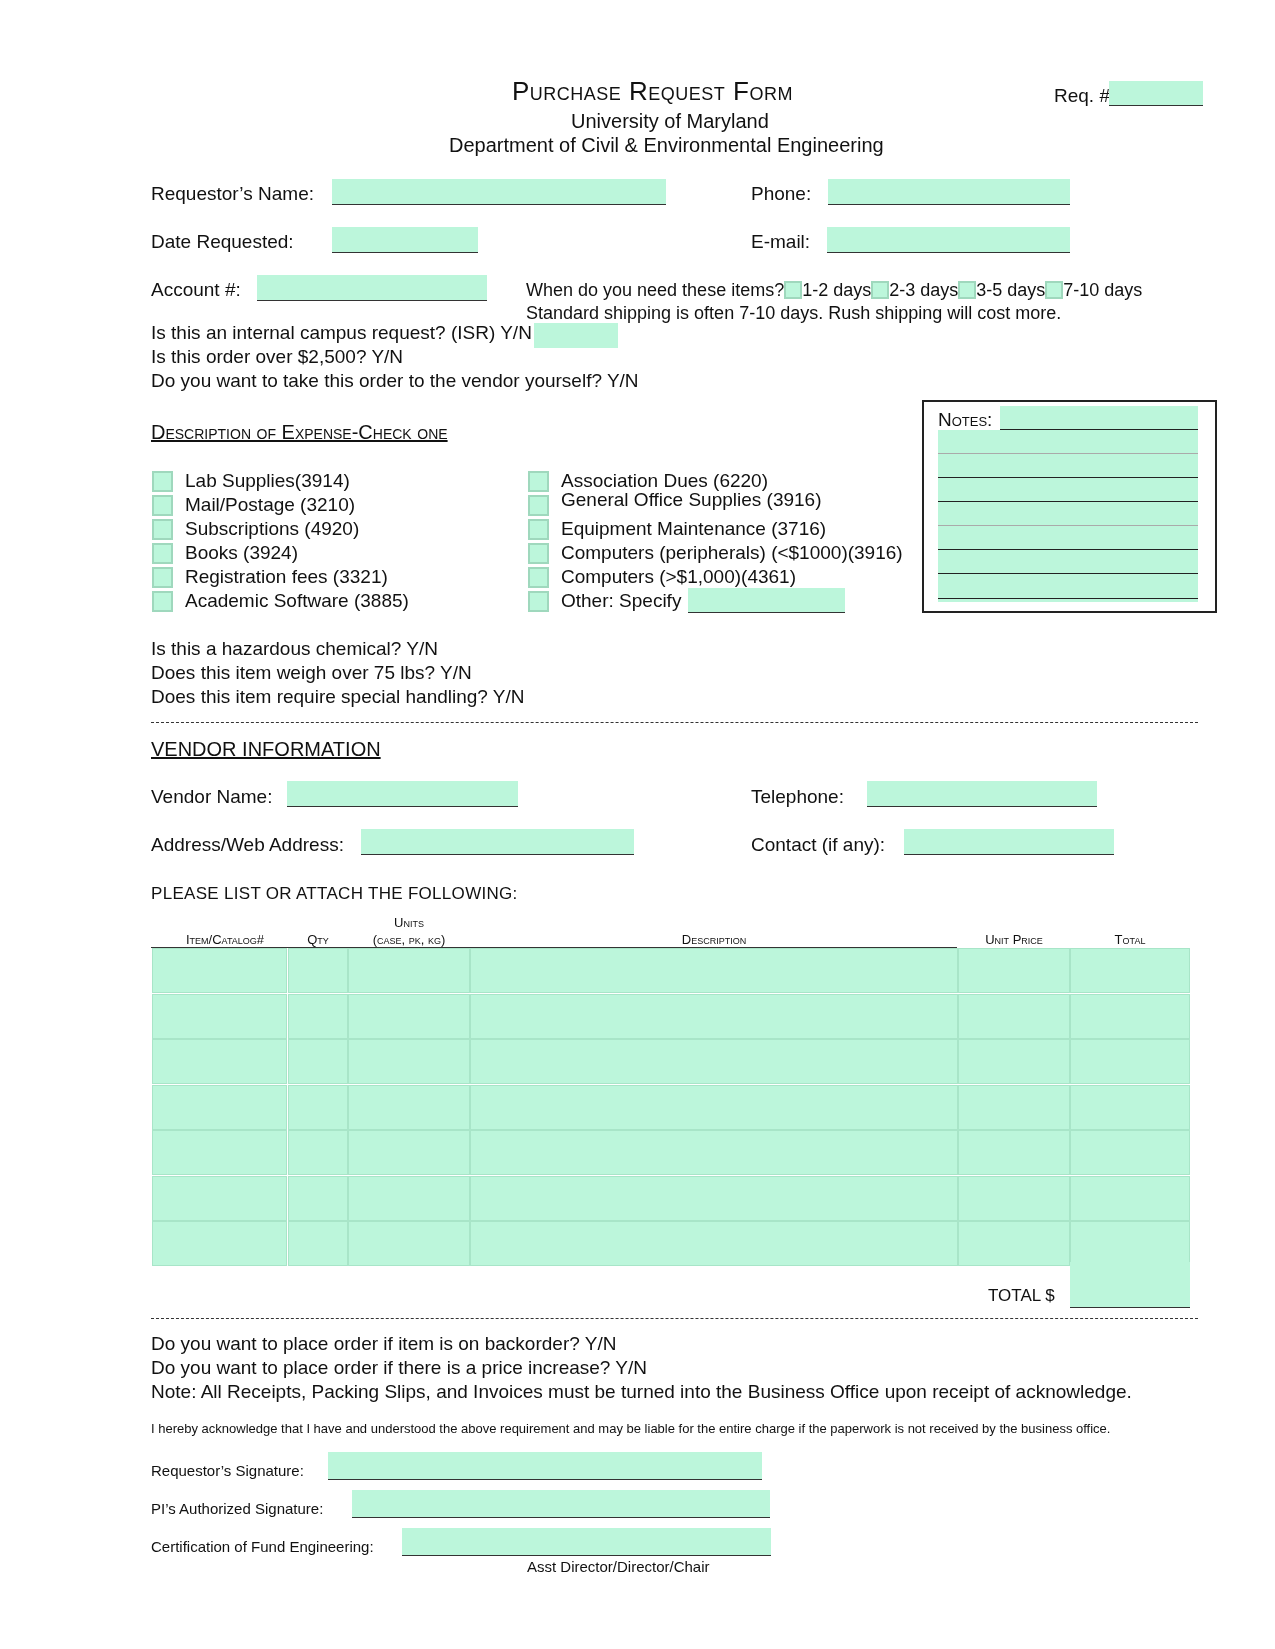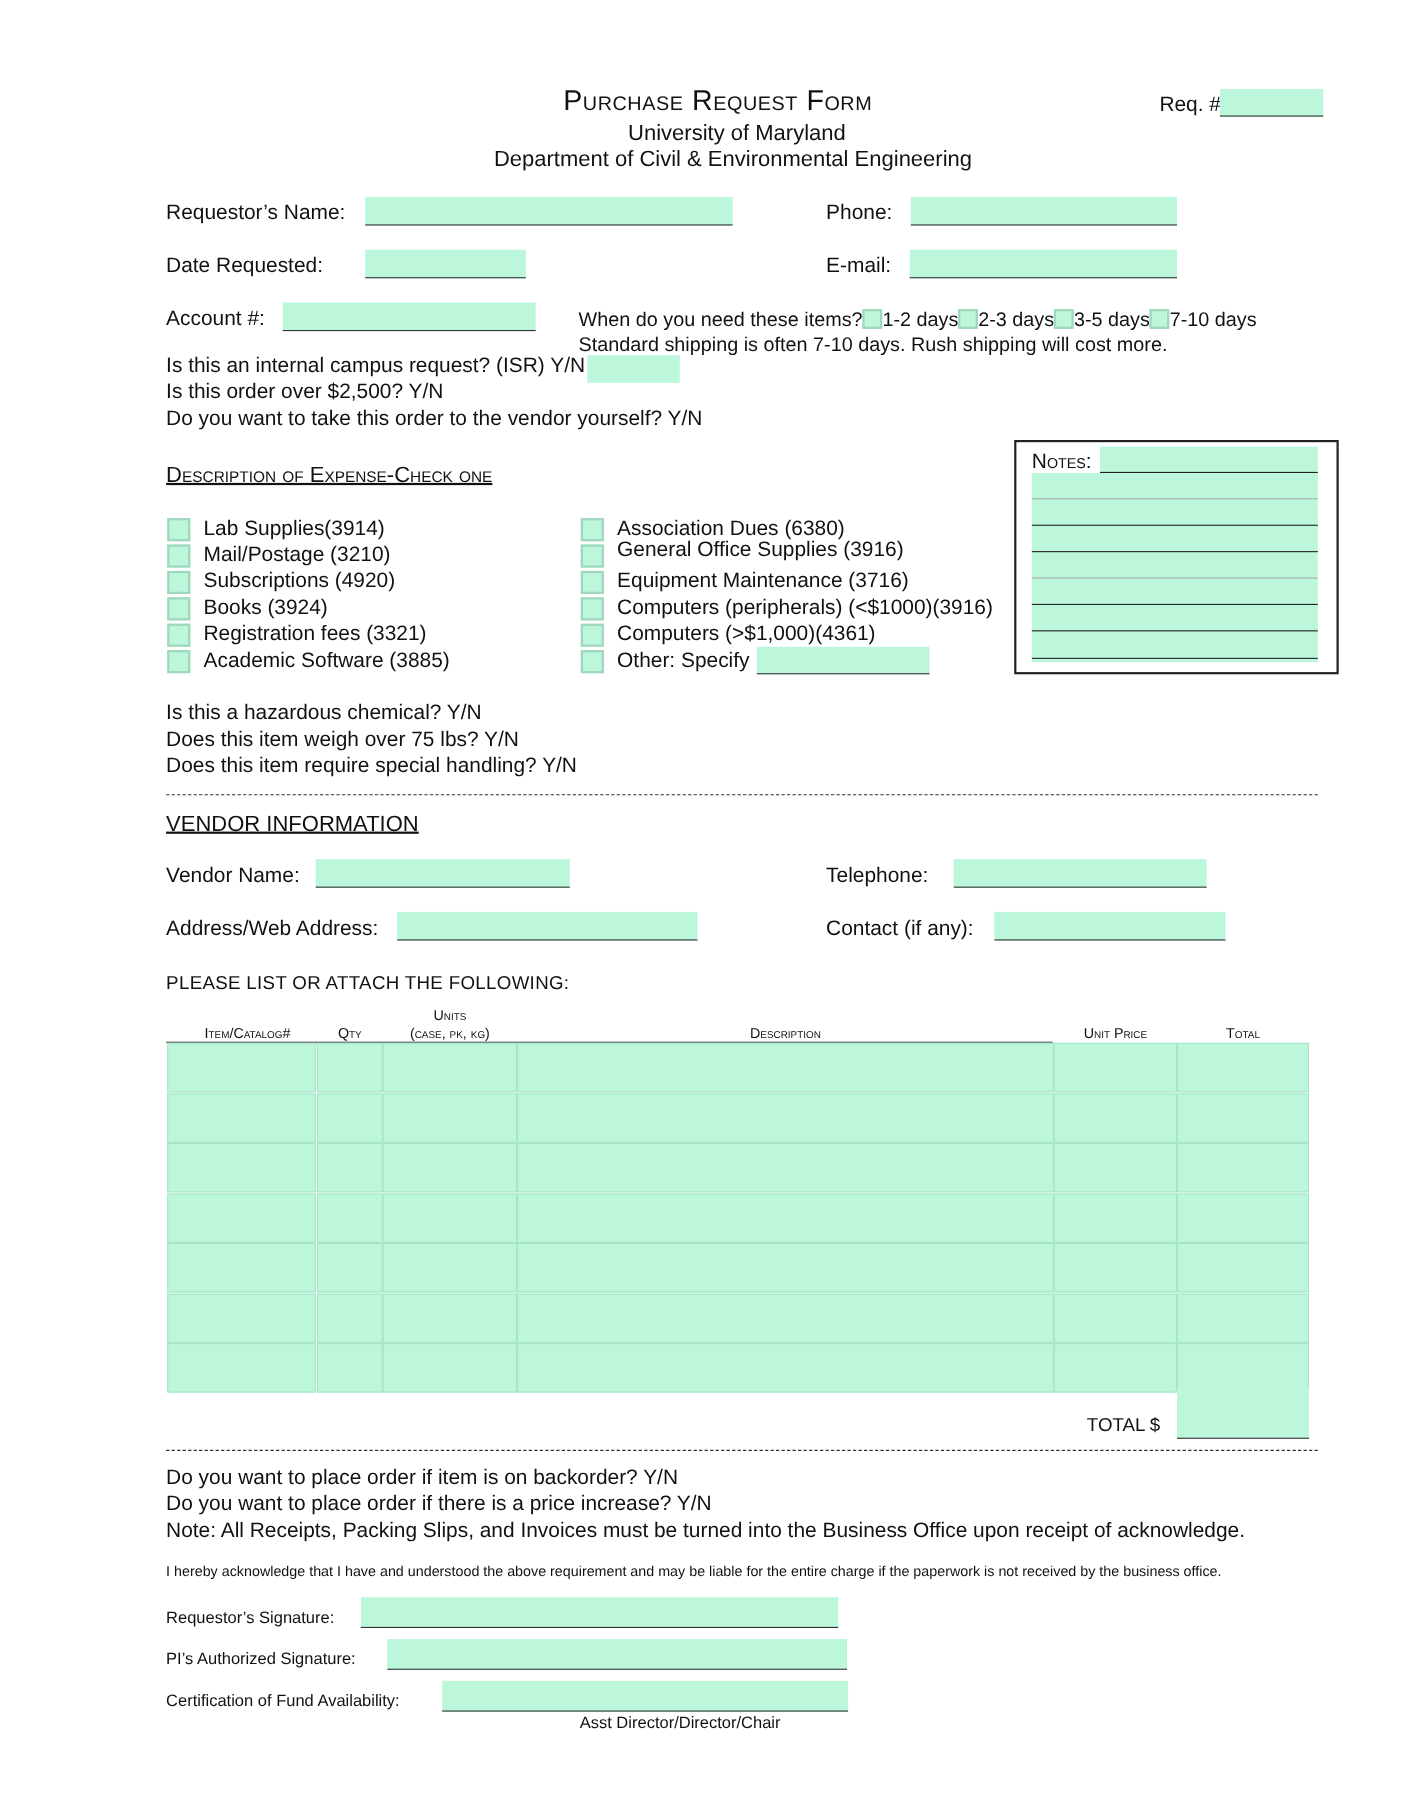--- a/index.html
+++ b/index.html
@@ -69,21 +69,21 @@
   <div class="cb" style="left:152px; top:543px; width:21px; height:21px;"></div>
   <div class="abs txt20" style="left:185px; top:542px;">Books (3924)</div>
   <div class="cb" style="left:152px; top:567px; width:21px; height:21px;"></div>
   <div class="abs txt20" style="left:185px; top:566px;">Registration fees (3321)</div>
   <div class="cb" style="left:152px; top:591px; width:21px; height:21px;"></div>
   <div class="abs txt20" style="left:185px; top:590px;">Academic Software (3885)</div>
 </div>
 
 <div>
   <div class="cb" style="left:528px; top:471px; width:21px; height:21px;"></div>
-  <div class="abs txt20" style="left:561px; top:470px;">Association Dues (6380)</div>
+  <div class="abs txt20" style="left:561px; top:470px;">Association Dues (6220)</div>
   <div class="cb" style="left:528px; top:495px; width:21px; height:21px;"></div>
   <div class="abs txt20" style="left:561px; top:489px;">General Office Supplies (3916)</div>
   <div class="cb" style="left:528px; top:519px; width:21px; height:21px;"></div>
   <div class="abs txt20" style="left:561px; top:518px;">Equipment Maintenance (3716)</div>
   <div class="cb" style="left:528px; top:543px; width:21px; height:21px;"></div>
   <div class="abs txt20" style="left:561px; top:542px;">Computers (peripherals) (&lt;$1000)(3916)</div>
   <div class="cb" style="left:528px; top:567px; width:21px; height:21px;"></div>
   <div class="abs txt20" style="left:561px; top:566px;">Computers (&gt;$1,000)(4361)</div>
   <div class="cb" style="left:528px; top:591px; width:21px; height:21px;"></div>
   <div class="abs txt20" style="left:561px; top:590px;">Other: Specify</div>
@@ -196,15 +196,15 @@
 
 <div class="abs txt20" style="left:151px; top:1333px;">Do you want to place order if item is on backorder? Y/N</div>
 <div class="abs txt20" style="left:151px; top:1357px;">Do you want to place order if there is a price increase? Y/N</div>
 <div class="abs txt20" style="left:151px; top:1381px;">Note: All Receipts, Packing Slips, and Invoices must be turned into the Business Office upon receipt of acknowledge.</div>
 <div class="abs tiny" style="left:151px; top:1421px;">I hereby acknowledge that I have and understood the above requirement and may be liable for the entire charge if the paperwork is not received by the business office.</div>
 
 <div class="abs small" style="left:151px; top:1462px;">Requestor’s Signature:</div>
 <div class="field" style="left:328px; top:1452px; width:434px; height:28px;"></div>
 <div class="abs small" style="left:151px; top:1500px;">PI’s Authorized Signature:</div>
 <div class="field" style="left:352px; top:1490px; width:418px; height:28px;"></div>
-<div class="abs small" style="left:151px; top:1538px;">Certification of Fund Availability:</div>
+<div class="abs small" style="left:151px; top:1538px;">Certification of Fund Engineering:</div>
 <div class="field" style="left:402px; top:1528px; width:369px; height:28px;"></div>
 <div class="abs small" style="left:527px; top:1558px;">Asst Director/Director/Chair</div>
 
 </body></html>

